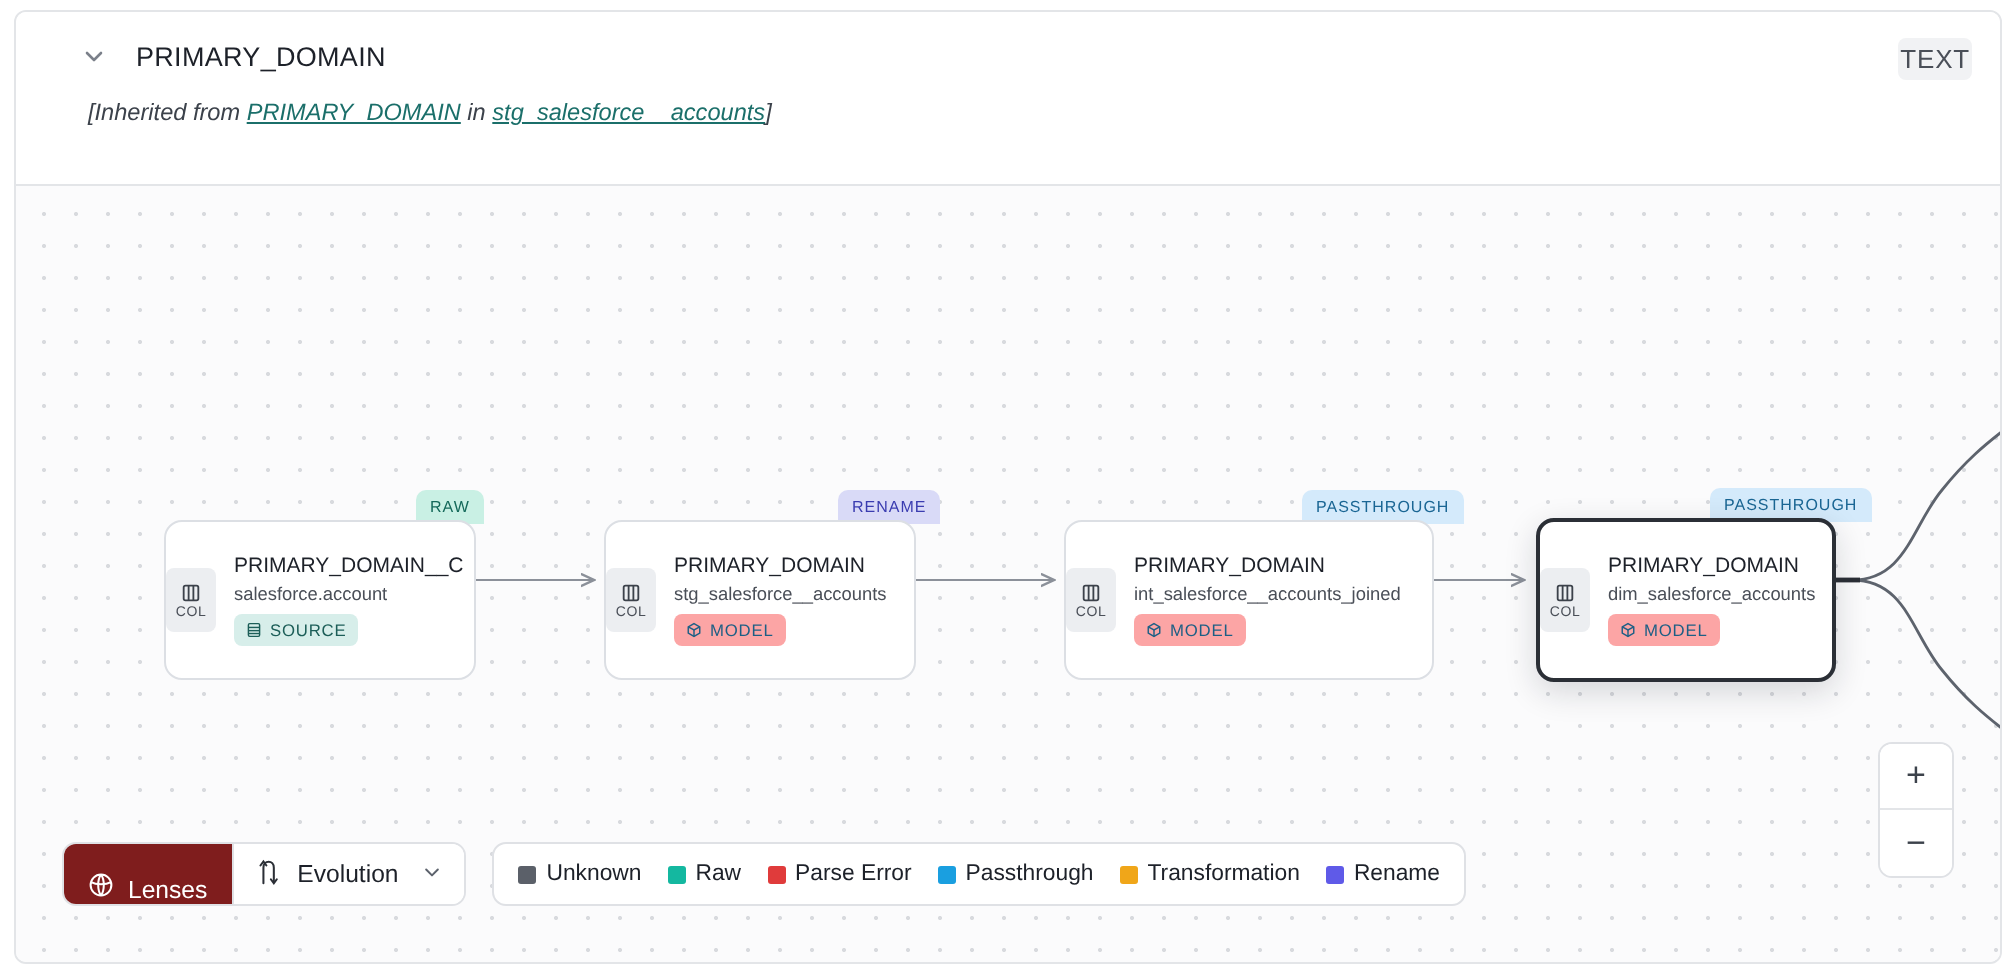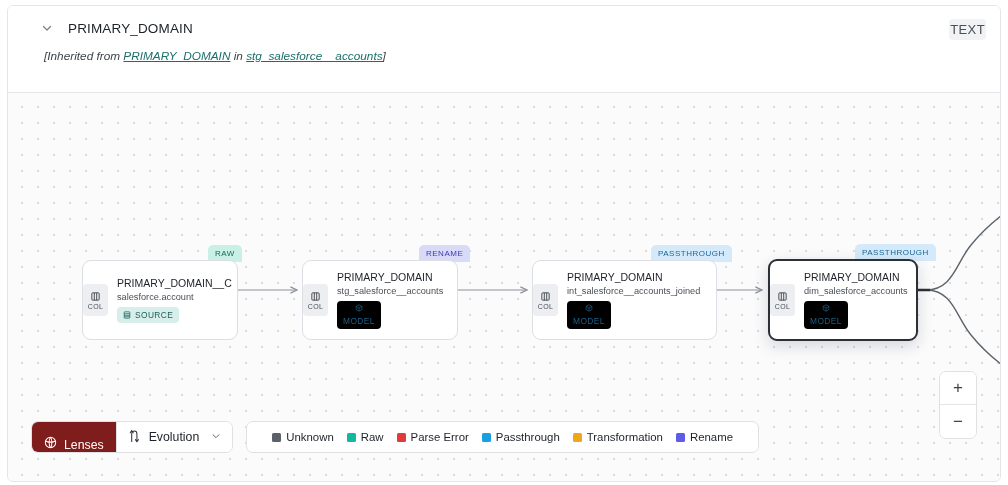--- a/index.html
+++ b/index.html
@@ -196,21 +196,21 @@
     align-self: flex-start;
     display: inline-flex;
     align-items: center;
     gap: 4px;
     font-size: 8.4px;
     letter-spacing: .4px;
     padding: 3px 6px;
     border-radius: 4px;
   }
   .badge-source { background: #d7eeea; color: #1c5e58; }
-  .badge-model  { background: #000000; color: #1d5f85; flex-direction: column; }
+  .badge-model  { background: #fca5a5; color: #1d5f85; }
   .node-badge svg { display:block; }
 
   
   .tag {
     position: absolute;
     font-size: 8px;
     letter-spacing: .5px;
     padding: 4px 7px;
     border-radius: 5px 5px 0 0;
     z-index: 2;
@@ -256,21 +256,21 @@
     border-left: 1px solid #dfe1e5;
   }
   .evo-btn .caret { color: #5d636d; margin-left: 4px; }
   .legend {
     height: 32px;
     background: #fff;
     border: 1px solid #dfe1e5;
     border-radius: 7px;
     display: flex; align-items: center;
     gap: 13px;
-    padding: 0 25px;
+    padding: 0 12px;
     font-size: 11.4px;
     color: #1d2129;
   }
   .legend-item { display: flex; align-items: center; gap: 5px; white-space: nowrap; }
   .swatch { width: 9px; height: 9px; border-radius: 1.5px; flex: 0 0 auto; }
 </style>
 </head>
 <body>
 
 <div class="page">

